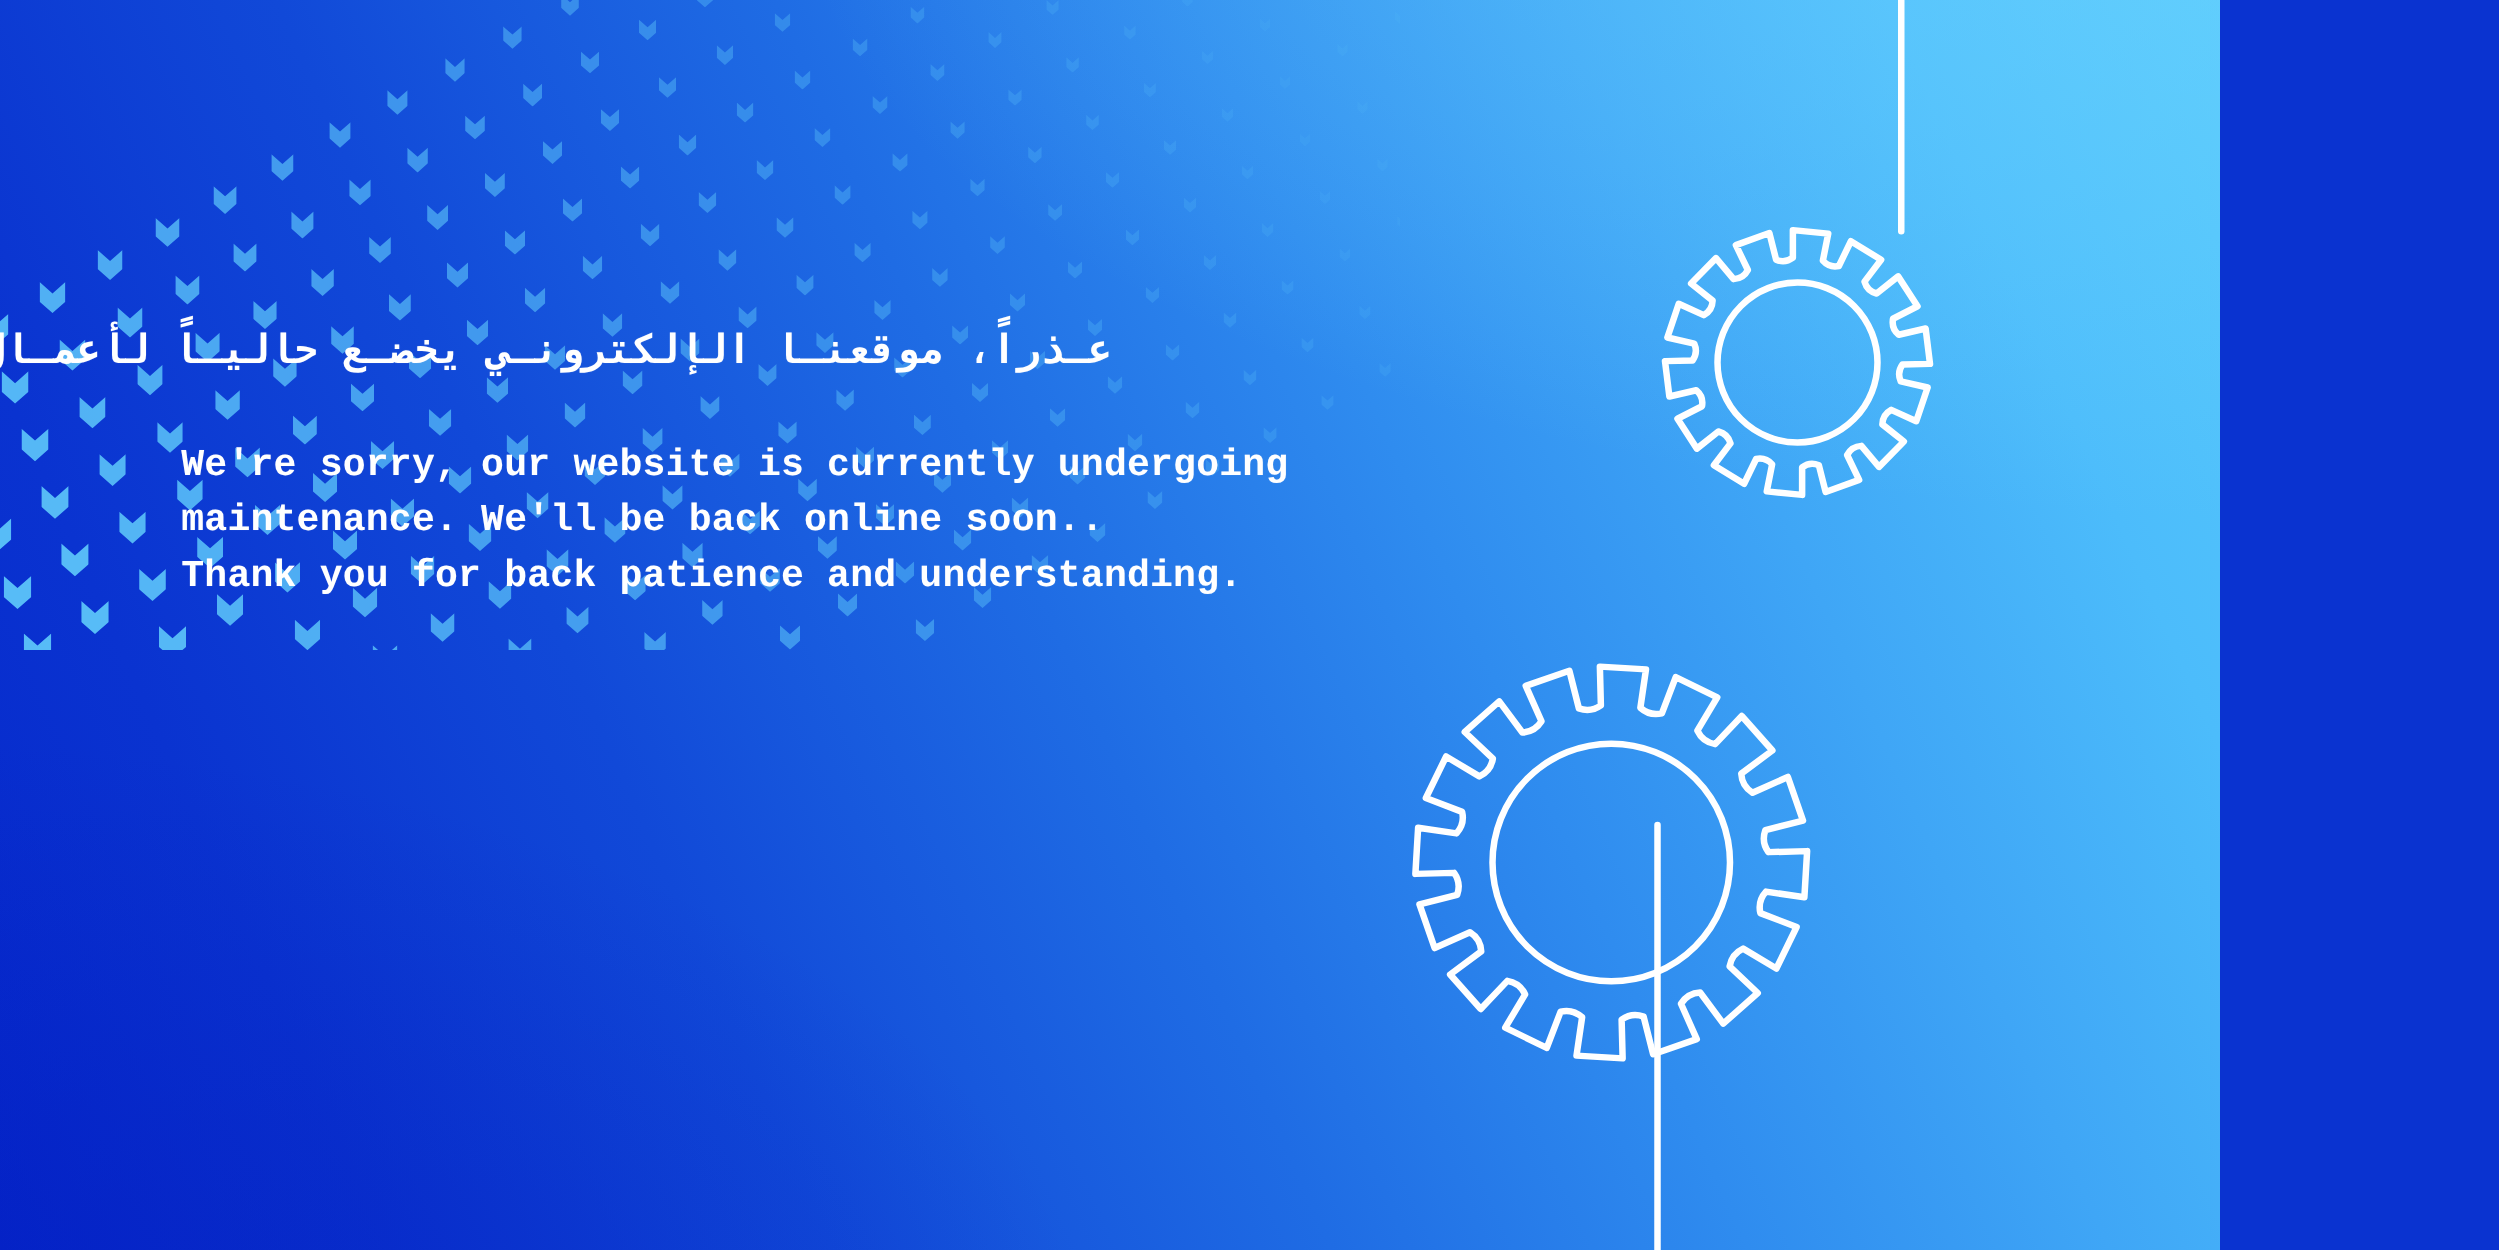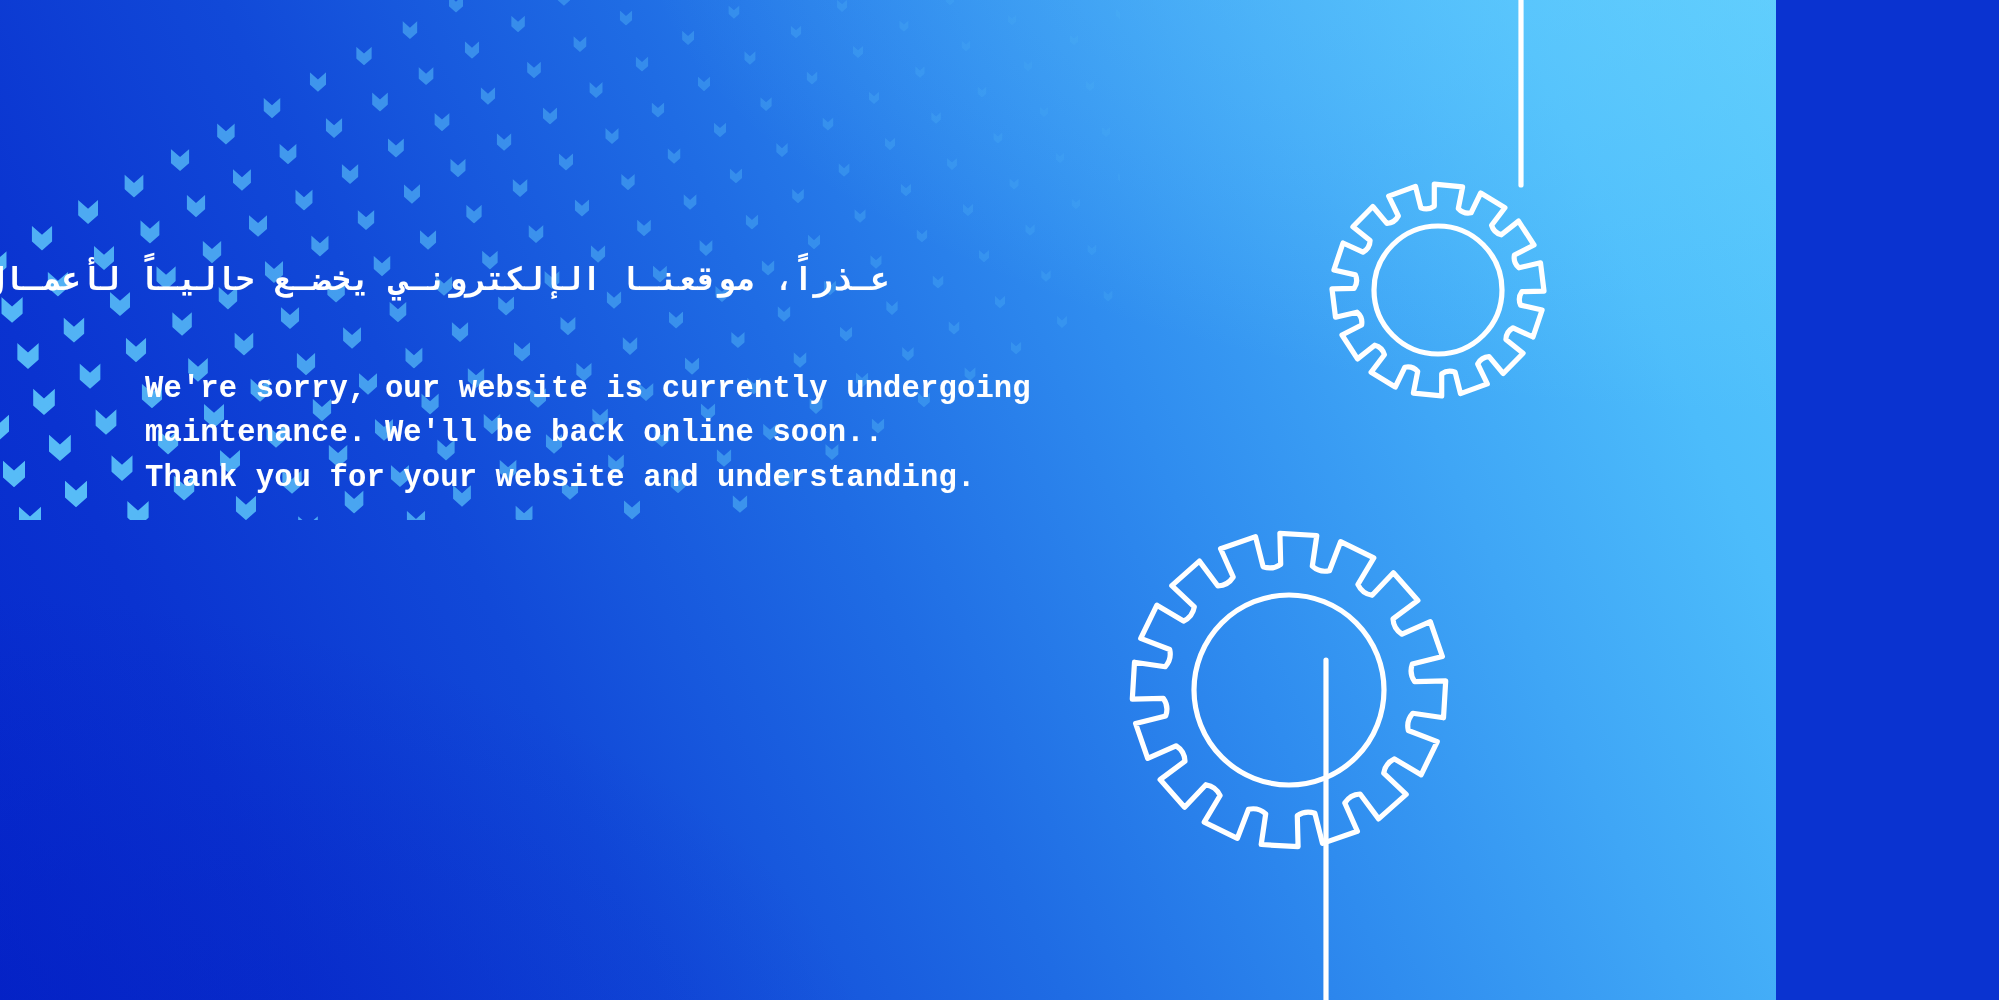--- a/index.html
+++ b/index.html
@@ -73,21 +73,21 @@
     font-size: 32px;
     line-height: 1.52;
     font-weight: 700;
     letter-spacing: 0.1px;
     width: 745px;
     text-shadow: 0 0 1px rgba(255,255,255,0.22);
   }
   .ar-line { display: block; white-space: nowrap; }
 
   .en-block {
-    margin-top: 60px;
+    margin-top: 44px;
     color: #ffffff;
     font-size: 30.5px;
     line-height: 1.47;
     font-weight: 700;
     letter-spacing: 0.15px;
     text-shadow: 0 0 1px rgba(255,255,255,0.18);
   }
   .en-line { display: block; white-space: nowrap; }
 </style>
 </head>
@@ -369,18 +369,18 @@
 
   <div class="copy">
 
     <div class="ar-block" lang="ar">
       <span class="ar-line">عـذراً، موقعنـا الإلكترونـي يخضـع حاليـاً لأعمـال صيانــة.</span>
     </div>
 
     <div class="en-block" lang="en">
       <span class="en-line">We're sorry, our website is currently undergoing</span>
       <span class="en-line">maintenance. We'll be back online soon..</span>
-      <span class="en-line">Thank you for your website and understanding.</span>
+      <span class="en-line">Thank you for back patience and understanding.</span>
     </div>
 
   </div>
 
 </div>
 
 </body></html>

